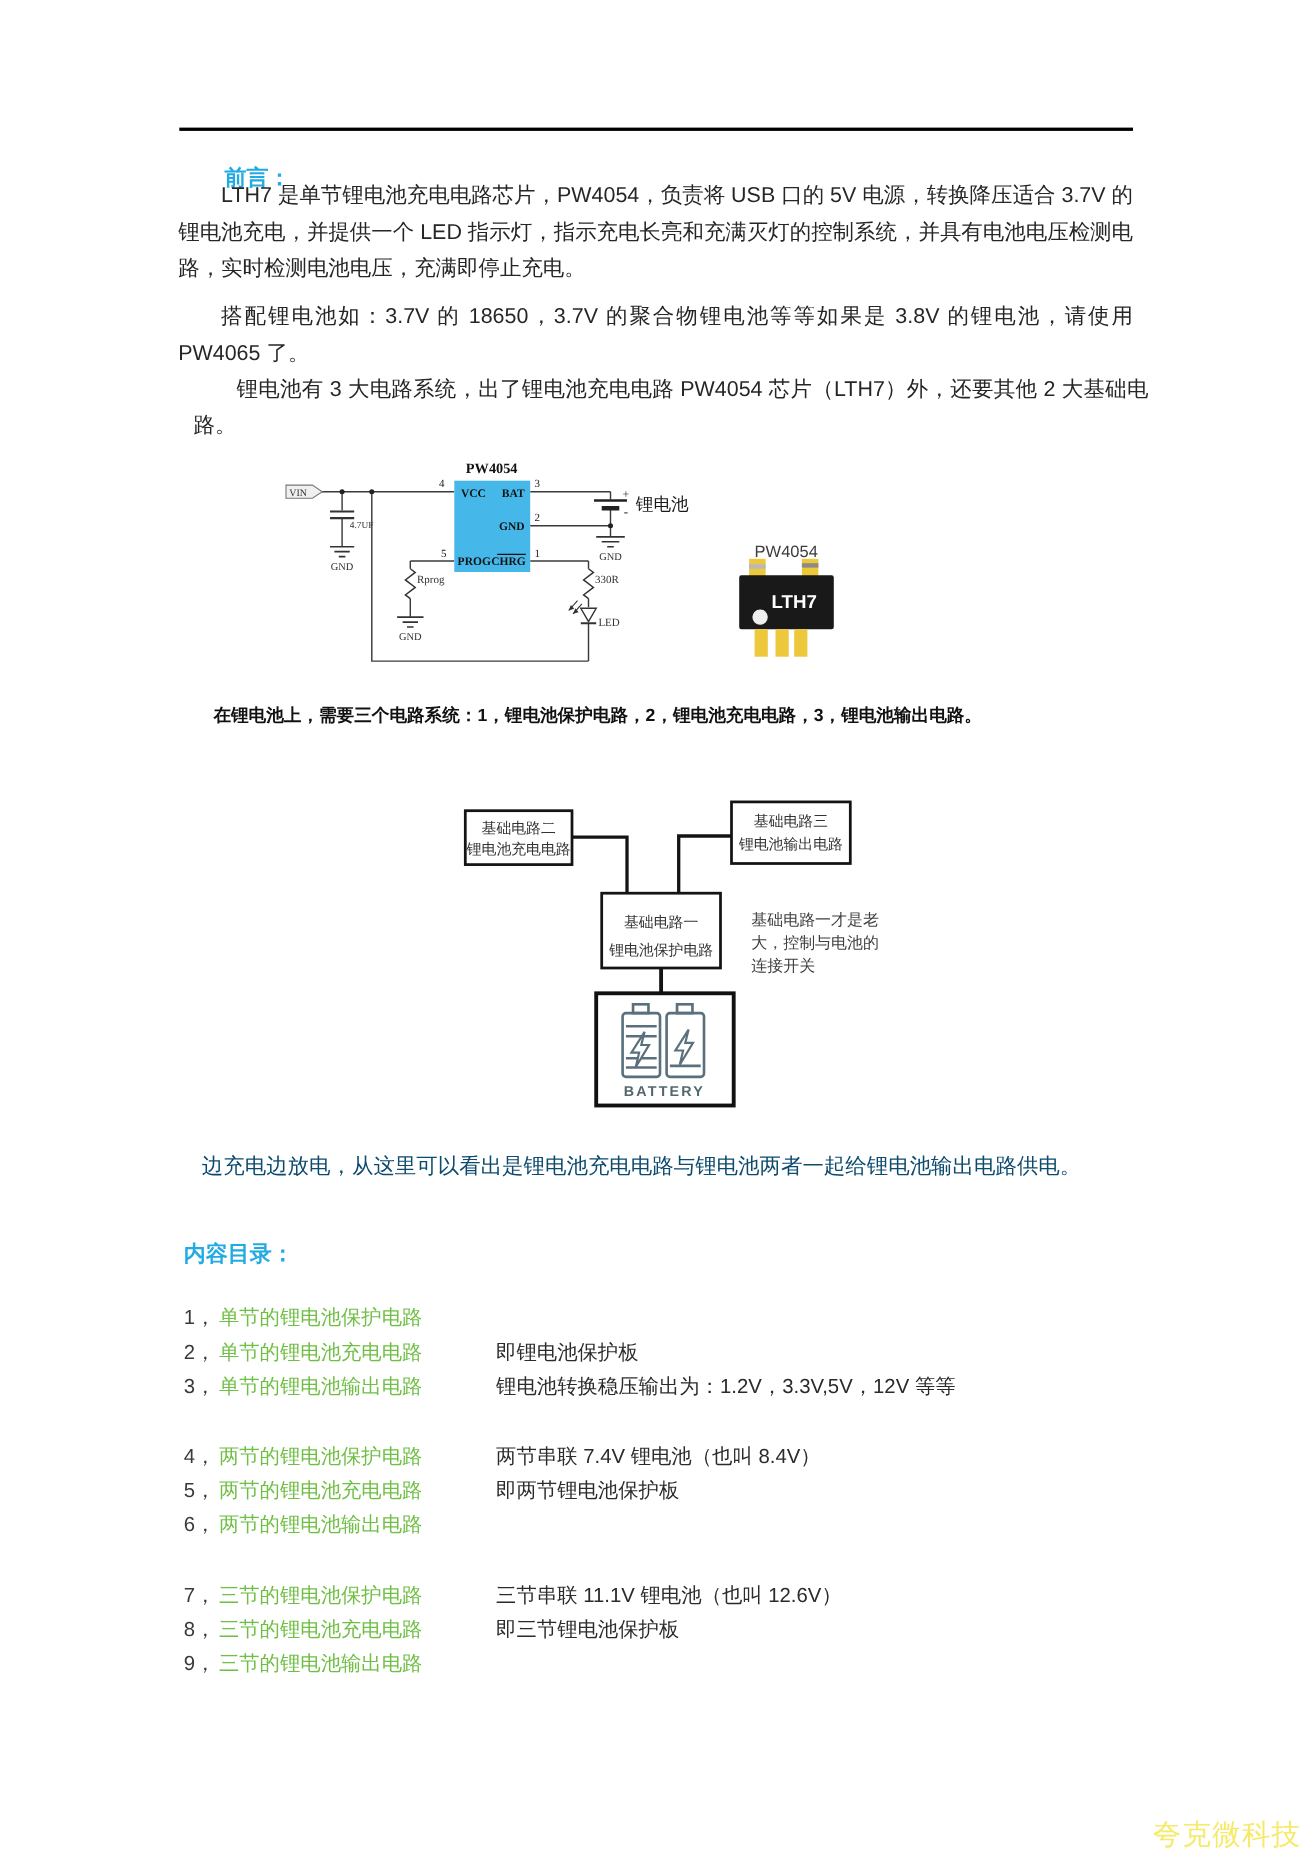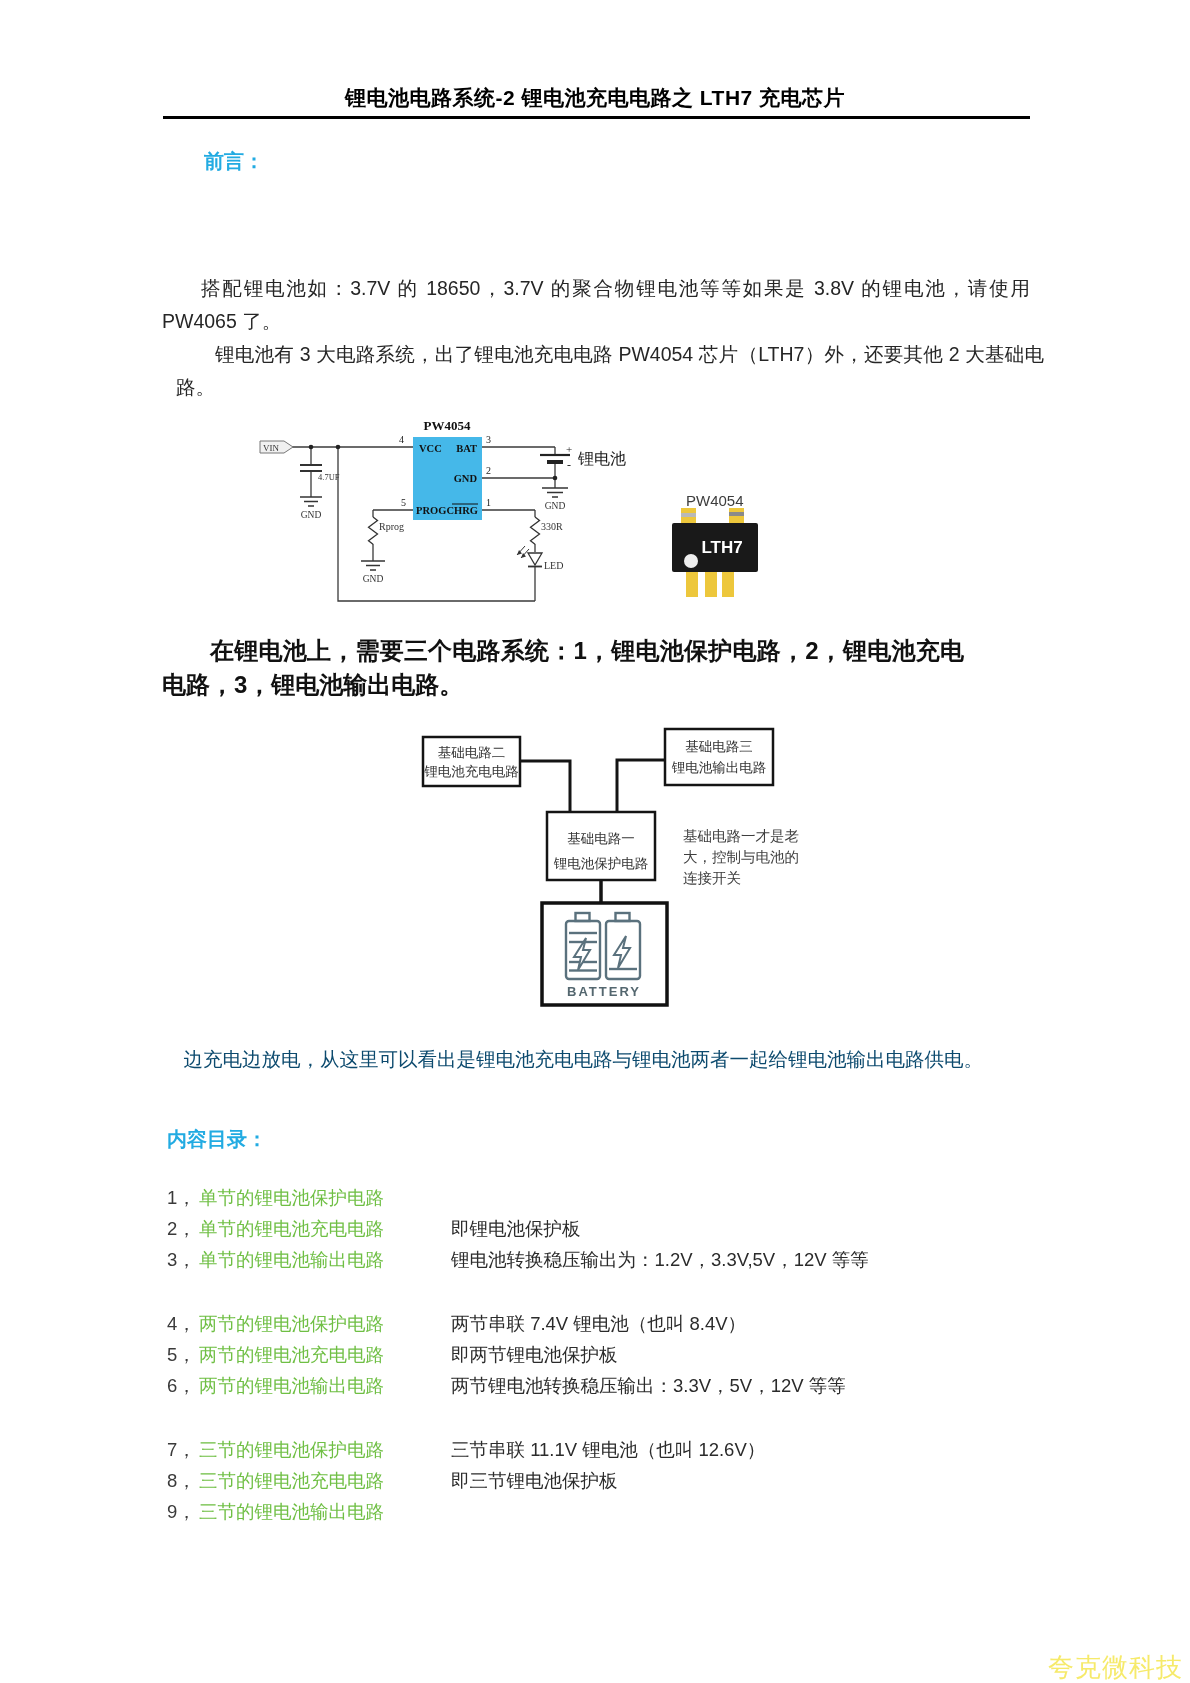--- a/index.html
+++ b/index.html
@@ -15,21 +15,21 @@
   .h-blue { color:#22abe2; font-weight:bold; font-size:20px; }
   .preface-heading { left:204px; top:136px;margin-top:12px; }
   .toc-heading { left:167px; top:1126px; }
 
   .para { left:162px; width:868px; font-size:19.5px; line-height:33px;
           text-align:justify; color:#262626; text-indent:2em; }
   .para1 { top:162px; }
   .para2 { top:272px; }
   .para3 { top:338px;margin-left:14px; }
 
-  .statement { left:162px; top:634px; width:802px; font-size:24px; font-weight:bold;
+  .statement { left:162px; top:634px; width:802px; font-size:16px; font-weight:bold;
                line-height:34px; color:#111; text-indent:2em; text-align:justify; }
 
   .conclusion { left:162px; top:1046px; width:870px; font-size:19.5px;
                 color:#0c4a6e; text-indent:1.1em; }
 
   .toc { left:167px; top:1182px; width:880px; }
   .toc-row { display:flex; align-items:center; height:31px; font-size:18.5px; }
   .toc-row.gap { margin-top:33px; }
   .toc-num  { width:32px; color:#3a3a3a; }
   .toc-name { width:252px; color:#6fbf44; font-weight:normal; }
@@ -38,24 +38,24 @@
   .watermark { left:1048px; top:1650px; font-size:26px; color:#f6ea6a; letter-spacing:1px; }
 
   svg text { user-select:none; }
   .ser { font-family:"Liberation Serif","DejaVu Serif",serif; }
 </style>
 </head>
 <body>
 
 <div class="page">
 
-  <div class="abs doc-title">锂电池电路系统-2 锂电池充电电路之 LTH7 充电芯片</div>
   <div class="abs title-rule"></div>
 
   <div class="abs h-blue preface-heading">前言：</div>
+  <p class="abs para para1">LTH7 是单节锂电池充电电路芯片，PW4054，负责将 USB 口的 5V 电源，转换降压适合 3.7V 的锂电池充电，并提供一个 LED 指示灯，指示充电长亮和充满灭灯的控制系统，并具有电池电压检测电路，实时检测电池电压，充满即停止充电。</p>
   <p class="abs para para2">搭配锂电池如：3.7V 的 18650，3.7V 的聚合物锂电池等等如果是 3.8V 的锂电池，请使用 PW4065 了。</p>
   <p class="abs para para3">锂电池有 3 大电路系统，出了锂电池充电电路 PW4054 芯片（LTH7）外，还要其他 2 大基础电路。</p>
 
   <svg class="abs" style="left:248px; top:413px;" width="392" height="200" viewBox="248 413 392 200">
     <g stroke="#3a3a3a" stroke-width="1.3" fill="none">
       <line x1="292" y1="447" x2="413" y2="447"></line>
       <line x1="482" y1="447" x2="555" y2="447"></line>
       <line x1="555" y1="447" x2="555" y2="454"></line>
       <line x1="482" y1="478" x2="555" y2="478"></line>
       <line x1="555" y1="463" x2="555" y2="488"></line>
@@ -250,21 +250,20 @@
       <span class="toc-desc">两节串联 7.4V 锂电池（也叫 8.4V）</span>
     </div>
     <div class="toc-row">
       <span class="toc-num">5，</span>
       <span class="toc-name">两节的锂电池充电电路</span>
       <span class="toc-desc">即两节锂电池保护板</span>
     </div>
     <div class="toc-row">
       <span class="toc-num">6，</span>
       <span class="toc-name">两节的锂电池输出电路</span>
-      <span class="toc-desc">两节锂电池转换稳压输出：3.3V，5V，12V 等等</span>
     </div>
     <div class="toc-row gap">
       <span class="toc-num">7，</span>
       <span class="toc-name">三节的锂电池保护电路</span>
       <span class="toc-desc">三节串联 11.1V 锂电池（也叫 12.6V）</span>
     </div>
     <div class="toc-row">
       <span class="toc-num">8，</span>
       <span class="toc-name">三节的锂电池充电电路</span>
       <span class="toc-desc">即三节锂电池保护板</span>

